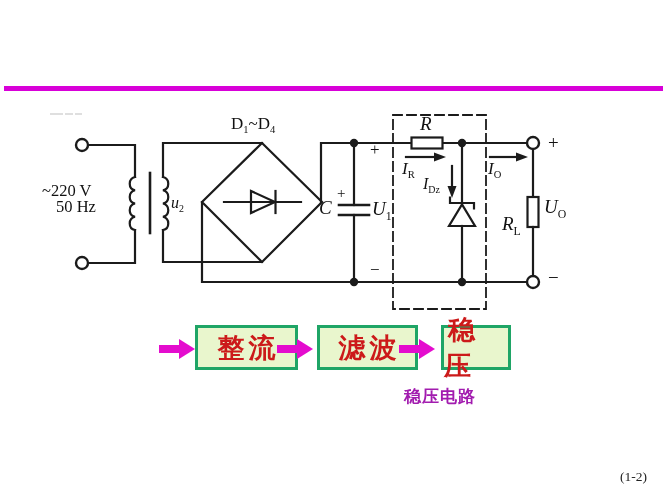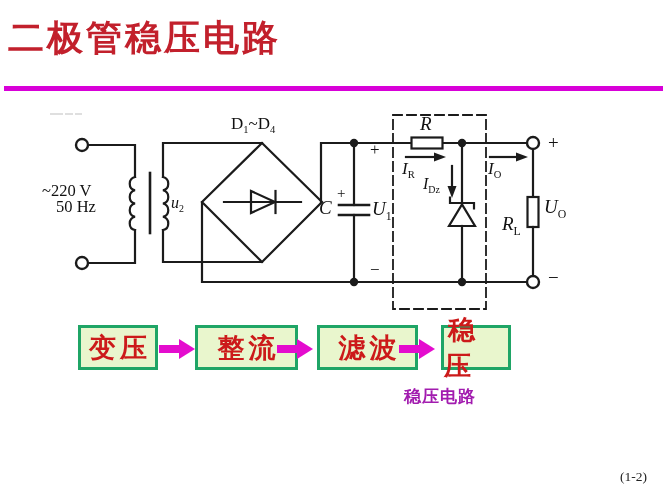--- a/index.html
+++ b/index.html
@@ -28,21 +28,20 @@
   .farrow .head{position:absolute;left:20px;top:0;width:0;height:0;
                 border-top:10px solid transparent;border-bottom:10px solid transparent;
                 border-left:16px solid var(--arrow-magenta);}
   .pagenum{position:absolute;left:620px;top:469px;font-size:13.5px;color:#222;}
 </style>
 </head>
 <body>
 
 <div class="slide">
 
-  <div class="title">二极管稳压电路</div>
   <div class="rule"></div>
 
   <div class="circuit">
 
     <svg width="667" height="240" viewBox="0 0 667 240">
       <g stroke="#1b1b1b" stroke-width="2.2" fill="none" stroke-linecap="square">
 
         <path d="M88.5,45 H135 V77"></path>
         <path d="M135,77 A6.8,6.8 0 0 0 135,90.25 A6.8,6.8 0 0 0 135,103.5 A6.8,6.8 0 0 0 135,116.75 A6.8,6.8 0 0 0 135,130"></path>
         <path d="M135,130 V163 H88.5"></path>
@@ -120,21 +119,20 @@
     <span class="lbl" style="left:488px;top:60px;font-size:17px;"><span class="it">I</span><sub>O</sub></span>
 
     <span class="lbl" style="left:502px;top:114px;font-size:19px;"><span class="it">R</span><sub>L</sub></span>
     <span class="lbl" style="left:544px;top:97px;font-size:19px;"><span class="it">U</span><sub>O</sub></span>
     <span class="lbl" style="left:548px;top:33px;font-size:19px;">+</span>
     <span class="lbl" style="left:548px;top:168px;font-size:19px;">−</span>
 
     <span class="boxlabel">稳压电路</span>
   </div>
 
-  <div class="fbox" style="left:78px;width:80px;">变压</div>
   <div class="farrow" style="left:159px;">
     <span class="shaft"></span>
       <span class="head"></span>
   </div>
   <div class="fbox" style="left:195px;width:103px;">整流</div>
   <div class="farrow" style="left:277px;">
     <span class="shaft"></span>
       <span class="head"></span>
   </div>
   <div class="fbox" style="left:317px;width:101px;">滤波</div>

